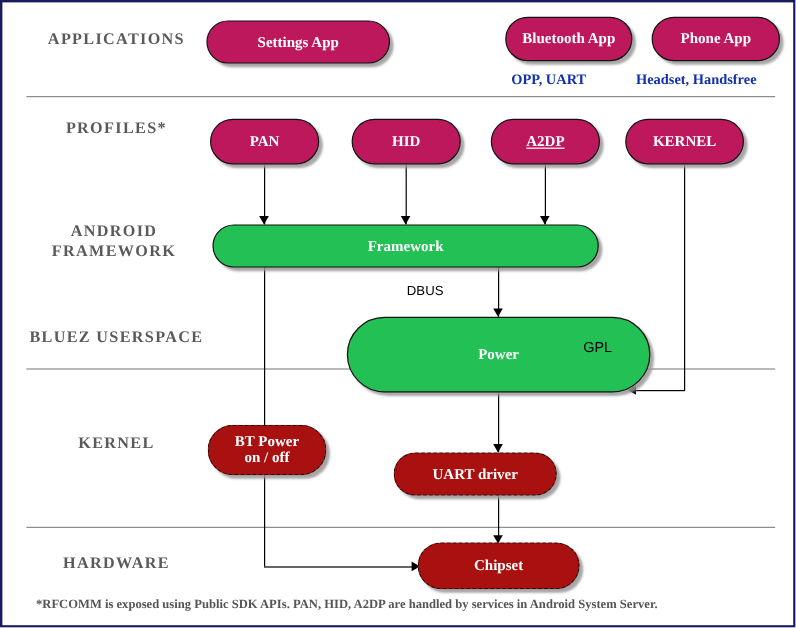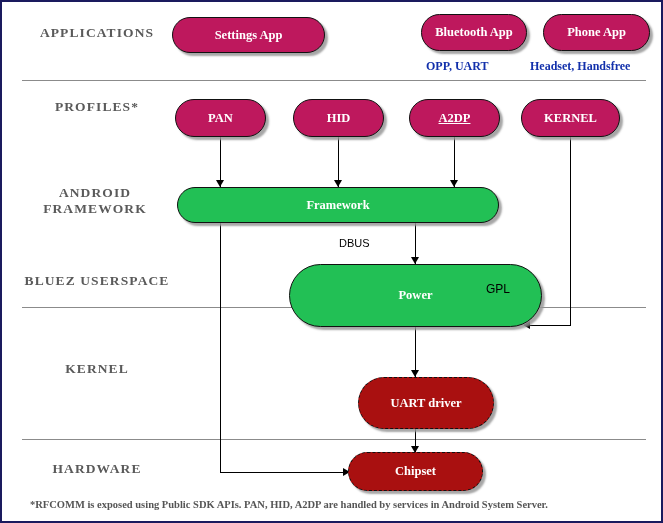--- a/index.html
+++ b/index.html
@@ -104,19 +104,21 @@
   <div class="node blue" style="left:173px;top:97px;width:91px;height:38px;">PAN</div>
   <div class="node blue" style="left:291px;top:97px;width:91px;height:38px;">HID</div>
   <div class="node blue" style="left:407px;top:97px;width:91px;height:38px;text-decoration:underline;">A2DP</div>
   <div class="node blue" style="left:519px;top:97px;width:99px;height:38px;">KERNEL</div>
 
   <div class="node green" style="left:175px;top:185px;width:322px;height:36px;">Framework</div>
 
   <div class="node green" style="left:287px;top:262px;width:253px;height:63px;">Power</div>
   <div class="gpl" style="left:484px;top:263px;margin-top:17px;">GPL</div>
 
-  <div class="node red" style="left:356px;top:375px;width:136px;height:52px;">UART driver</div>
+  <div class="node red" style="left:171px;top:352px;width:99px;height:42px;white-space:pre-line;">BT Power
+on / off</div>
+  <div class="node red" style="left:326px;top:375px;width:136px;height:36px;">UART driver</div>
 
   <div class="node red" style="left:346px;top:450px;width:135px;height:39px;">Chipset</div>
 
   <div class="footnote" style="left:28px;top:497px;">*RFCOMM is exposed using Public SDK APIs. PAN, HID, A2DP are handled by services in Android System Server.</div>
 
 </div>
 
 </body></html>

